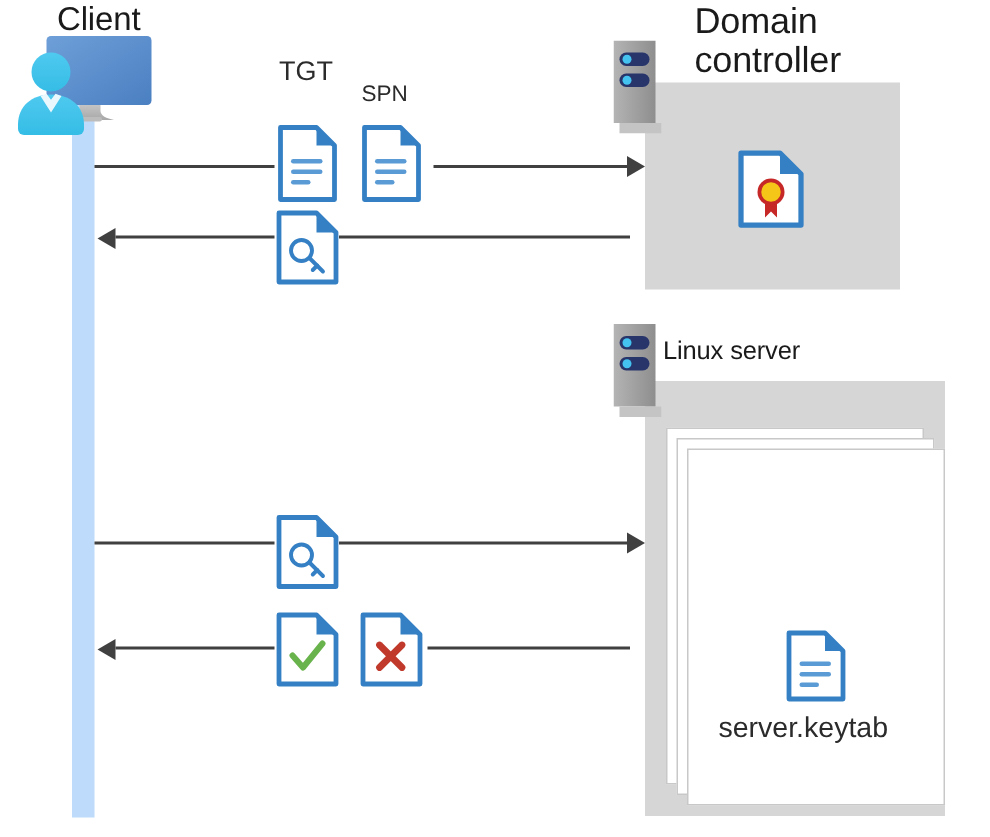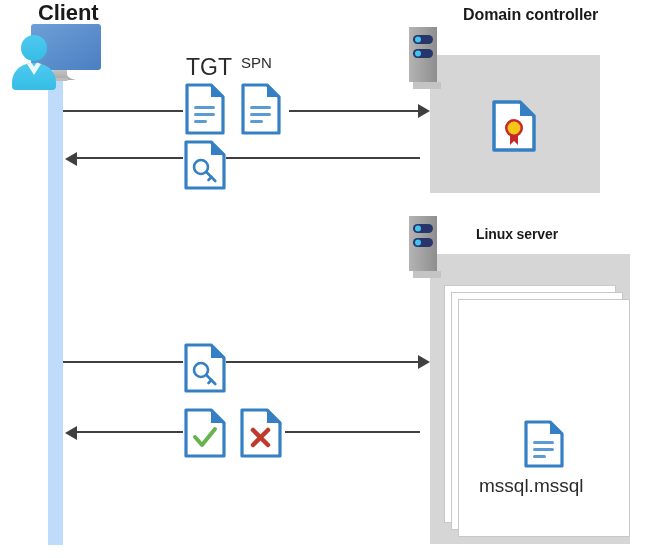--- a/index.html
+++ b/index.html
@@ -16,60 +16,59 @@
     position: relative;
     width: 660px;
     height: 558px;
     background: #ffffff;
     overflow: hidden;
   }
   .abs { position: absolute; }
 
   
   .title-bold {
-    font-weight: bold;
+    font-weight: normal;
     color: #1a1a1a;
     letter-spacing: -0.1px;
   }
   .label-plain {
     color: #2b2b2b;
     font-weight: normal;
   }
 
   #client-title {
     left: 38px; top: 0px;
     font-size: 22px;
     line-height: 26px;
   }
   #dc-title {
     left: 463px; top: 2px;
-    font-size: 16px;
+    font-size: 24px;
     line-height: 26px;
     width: 160px;
   }
   #linux-title {
-    left: 476px; top: 221px;
-    font-size: 14px;
+    left: 442px; top: 221px;
+    font-size: 17px;
     line-height: 26px;
   }
   #container-title {
     left: 492px; top: 309px;
     font-size: 20px;
     line-height: 24px;
   }
   #keytab-label {
     left: 479px; top: 475px;
     font-size: 19px;
     line-height: 22px;
   }
   #tgt-label {
     left: 186px; top: 36px;
-    font-size: 23px;
+    font-size: 18px;
     line-height: 22px;
-    margin-top: 20px;
   }
   #spn-label {
     left: 241px; top: 52px;
     font-size: 15px;
     line-height: 22px;
   }
   #accepted-denied-label {
     left: 145px; top: 466px;
     font-size: 19px;
     line-height: 22px;
@@ -219,21 +218,21 @@
   <div class="abs icon-wrap" style="left:524px; top:420px;">
     <svg width="40" height="48" viewBox="0 0 40 48" xmlns="http://www.w3.org/2000/svg">
       <path d="M2 2 h24 l12 12 v32 h-36 z" fill="#ffffff" stroke="#3580c4" stroke-width="3.2" stroke-linejoin="round"></path>
       <path d="M26 2 v12 h12 z" fill="#3580c4"></path>
       <rect x="9" y="21" width="21" height="3" rx="1.5" fill="#5b9bd5"></rect>
       <rect x="9" y="28" width="21" height="3" rx="1.5" fill="#5b9bd5"></rect>
       <rect x="9" y="35" width="13" height="3" rx="1.5" fill="#5b9bd5"></rect>
     </svg>
   </div>
 
-  <div class="abs label-plain" id="keytab-label">mssql.mssql</div>
+  <div class="abs label-plain" id="keytab-label">server.keytab</div>
 
   <div class="abs label-plain" id="tgt-label">TGT</div>
   <div class="abs label-plain" id="spn-label">SPN</div>
 
   <div class="abs arrow-line" style="left:63px; top:110px; width:120px;"></div>
   <div class="abs arrow-line" style="left:289px; top:110px; width:130px;"></div>
   <div class="abs arrowhead right" style="left:418px; top:104px;"></div>
 
   <div class="abs icon-wrap" style="left:185px; top:83px;">
     <svg width="40" height="52" viewBox="0 0 40 52" xmlns="http://www.w3.org/2000/svg">

